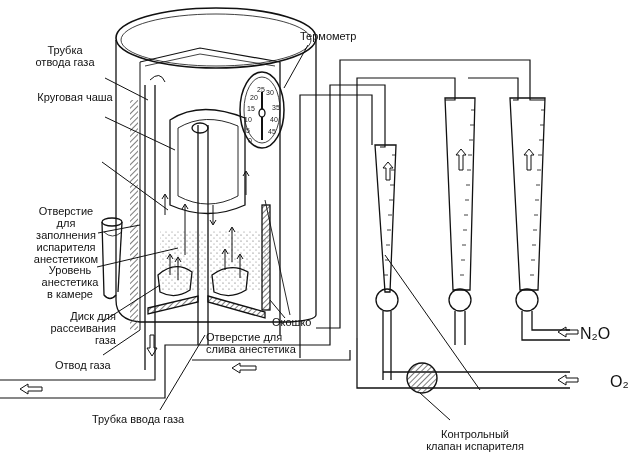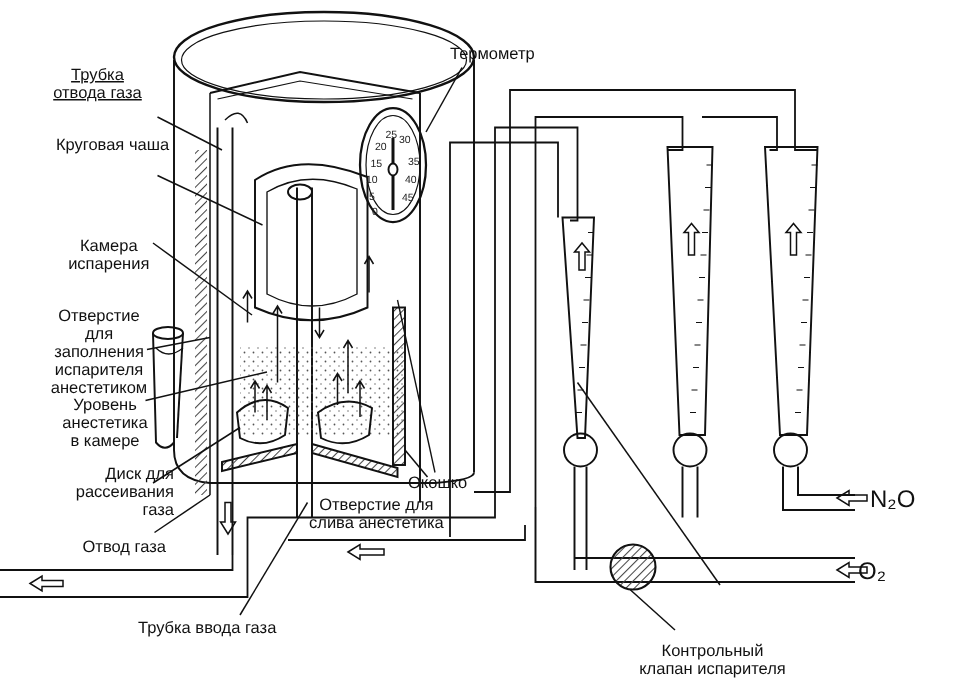--- a/index.html
+++ b/index.html
@@ -173,39 +173,37 @@
     <text class="tick" x="247" y="111">15</text>
     <text class="tick" x="250" y="100">20</text>
     <text class="tick" x="257" y="92">25</text>
     <text class="tick" x="266" y="95">30</text>
     <text class="tick" x="272" y="110">35</text>
     <text class="tick" x="270" y="122">40</text>
     <text class="tick" x="268" y="134">45</text>
   </g>
 </svg>
 
-<div class="lbl c" style="left:22px;top:44px;width:86px;text-decoration:underline;">Трубка
+<div class="lbl c" style="left:22px;top:44px;width:86px;">Трубка
 отвода газа</div>
 <div class="lbl c" style="left:35px;top:91px;width:80px;">Круговая чаша</div>
-<div class="lbl c" style="left:40px;top:158px;width:65px;">Камера
-испарения</div>
 <div class="lbl c" style="left:26px;top:205px;width:80px;">Отверстие
 для
 заполнения
 испарителя
 анестетиком</div>
 <div class="lbl c" style="left:30px;top:264px;width:80px;">Уровень
 анестетика
 в камере</div>
 <div class="lbl c" style="left:36px;top:310px;width:80px;text-align:right;">Диск для
 рассеивания
 газа</div>
 <div class="lbl" style="left:55px;top:359px;">Отвод газа</div>
 <div class="lbl" style="left:92px;top:413px;">Трубка ввода газа</div>
-<div class="lbl" style="left:206px;top:331px;text-align:center;">Отверстие для
+<div class="lbl" style="left:206px;top:331px;">Отверстие для
 слива анестетика</div>
 <div class="lbl" style="left:272px;top:316px;">Окошко</div>
 <div class="lbl" style="left:300px;top:30px;text-align:center;">Термометр</div>
 <div class="lbl c" style="left:420px;top:428px;width:110px;">Контрольный
 клапан испарителя</div>
 <div class="gl" style="left:580px;top:325px;">N₂O</div>
-<div class="gl" style="left:572px;top:373px;">O₂</div>
+<div class="gl" style="left:610px;top:373px;">O₂</div>
 </div>
 
 </body></html>

